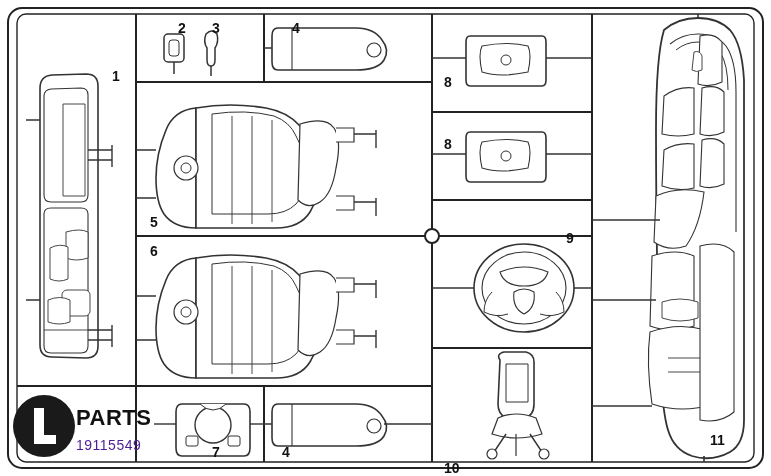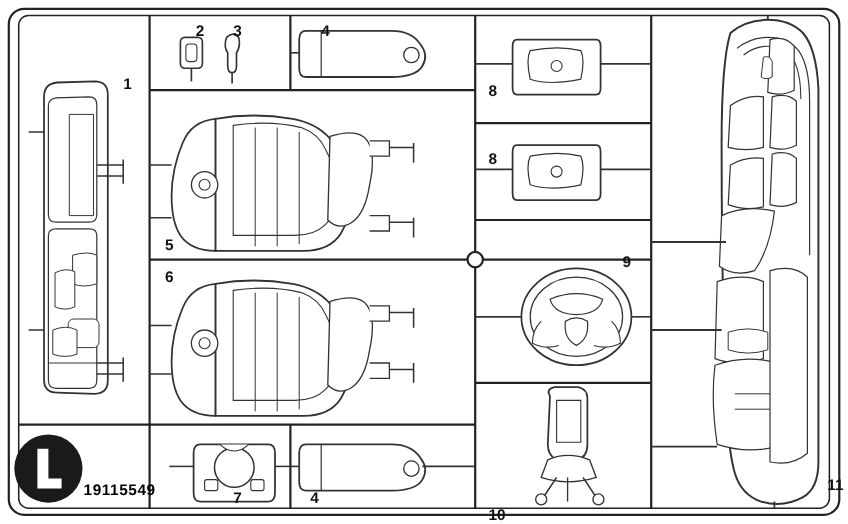--- a/index.html
+++ b/index.html
@@ -2,21 +2,21 @@
 <html><head>
 <meta charset="utf-8">
 <style>
   html,body{margin:0;padding:0;background:#ffffff;}
   body{font-family:"Liberation Sans", sans-serif;}
   #stage{position:relative;width:771px;height:476px;background:#ffffff;overflow:hidden;}
   #sprue{position:absolute;left:0;top:0;width:771px;height:476px;}
   .lbl{position:absolute;font-family:"Liberation Sans", sans-serif;color:#111;font-weight:700;}
   .partnum{font-size:14px;}
   .brand-text{position:absolute;left:76px;top:405px;font-size:22px;font-weight:700;letter-spacing:0.5px;color:#111;}
-  .brand-code{position:absolute;left:76px;top:437px;font-size:14px;font-weight:700;color:#000000;letter-spacing:0.5px;}
+  .brand-code{position:absolute;left:76px;top:437px;font-size:14px;font-weight:400;color:#4c1d95;letter-spacing:0.5px;}
 </style>
 </head>
 <body>
 
 <div id="stage">
 
   <svg id="sprue" viewBox="0 0 771 476" xmlns="http://www.w3.org/2000/svg">
     <g fill="none" stroke="#222" stroke-width="2">
 
       <path d="M22,8 H749 a14,14 0 0 1 14,14 V454 a14,14 0 0 1 -14,14 H22 a14,14 0 0 1 -14,-14 V22 a14,14 0 0 1 14,-14 Z"></path>
@@ -197,16 +197,17 @@
   <div class="lbl partnum" style="left:212px;top:20px;">3</div>
   <div class="lbl partnum" style="left:292px;top:20px;">4</div>
   <div class="lbl partnum" style="left:150px;top:214px;">5</div>
   <div class="lbl partnum" style="left:150px;top:243px;">6</div>
   <div class="lbl partnum" style="left:212px;top:444px;">7</div>
   <div class="lbl partnum" style="left:282px;top:444px;">4</div>
   <div class="lbl partnum" style="left:444px;top:74px;">8</div>
   <div class="lbl partnum" style="left:444px;top:136px;">8</div>
   <div class="lbl partnum" style="left:566px;top:230px;">9</div>
   <div class="lbl partnum" style="left:444px;top:444px;margin-top:16px;">10</div>
-  <div class="lbl partnum" style="left:710px;top:432px;margin-left:42px;">11</div>
-
+  <div class="lbl partnum" style="left:710px;top:432px;">11</div>
+
+  <div class="brand-text">PARTS</div>
   <div class="brand-code">19115549</div>
 </div>
 
 </body></html>

